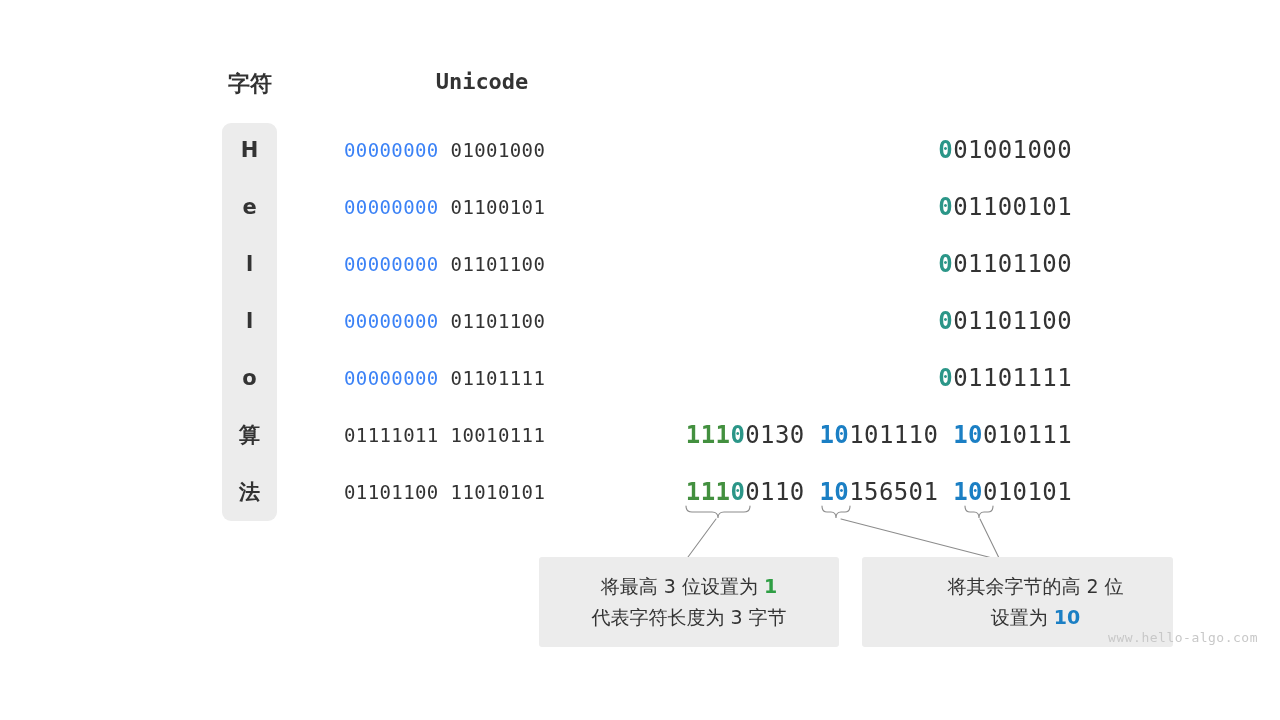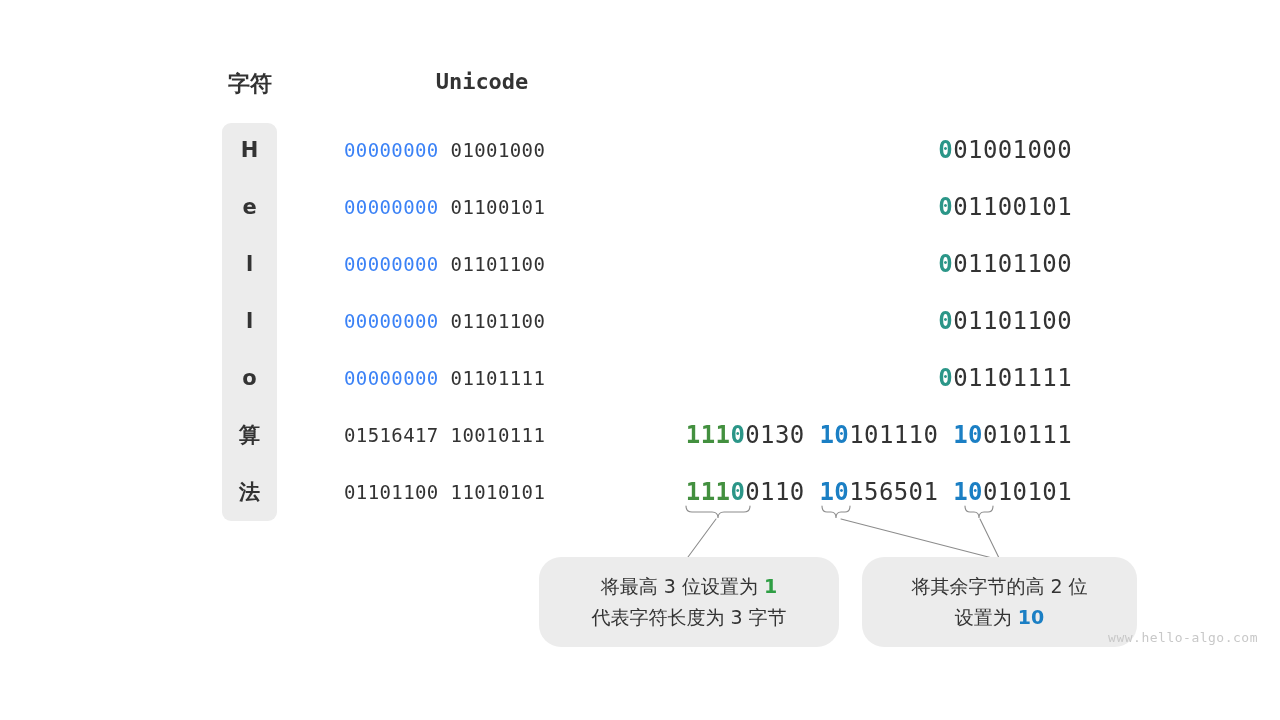--- a/index.html
+++ b/index.html
@@ -90,32 +90,32 @@
   }
   .dim   { color: #3b82f6; }
   .g-hi  { color: #43903f; font-weight: bold; margin-top: 32px; }
   .t-hi  { color: #2b9688; font-weight: bold; }
   .b-hi  { color: #1b7fc4; font-weight: bold; }
 
   
   .callout {
     position: absolute;
     background: #ececec;
-    border-radius: 22px;
+    border-radius: 3px;
     display: flex;
     flex-direction: column;
     align-items: center;
     justify-content: center;
     font-family: "DejaVu Sans", sans-serif;
     font-size: 19px;
     color: #333333;
     line-height: 31px;
   }
   #callout-left  { left: 535px; top: 557px; width: 300px; height: 90px; }
-  #callout-right { left: 858px; top: 557px; width: 275px; height: 90px; }
+  #callout-right { left: 858px; top: 557px; width: 275px; height: 90px; padding-left: 36px; }
   .callout .line { white-space: pre; }
   .callout .em-green { color: #2f9e44; font-weight: bold; }
   .callout .em-blue  { color: #1b7fc4; font-weight: bold; }
 
   
   #connectors {
     position: absolute;
     left: 0; top: 0;
     width: 1280px;
     height: 720px;
@@ -149,21 +149,21 @@
   <div class="char-cell" style="top:310px">l</div>
   <div class="char-cell" style="top:367px">o</div>
   <div class="char-cell" style="top:424px">算</div>
   <div class="char-cell" style="top:481px">法</div>
 
   <div class="uni-cell" style="top:138px"><span class="dim">00000000</span> <span>01001000</span></div>
   <div class="uni-cell" style="top:195px"><span class="dim">00000000</span> <span>01100101</span></div>
   <div class="uni-cell" style="top:252px"><span class="dim">00000000</span> <span>01101100</span></div>
   <div class="uni-cell" style="top:309px"><span class="dim">00000000</span> <span>01101100</span></div>
   <div class="uni-cell" style="top:366px"><span class="dim">00000000</span> <span>01101111</span></div>
-  <div class="uni-cell" style="top:423px"><span>01516417</span> <span>10010111</span></div>
+  <div class="uni-cell" style="top:423px"><span>01111011</span> <span>10010111</span></div>
   <div class="uni-cell" style="top:480px"><span>01101100</span> <span>11010101</span></div>
 
   <div class="utf-cell" style="top:138px"><span class="t-hi">0</span><span>01001000</span></div>
   <div class="utf-cell" style="top:195px"><span class="t-hi">0</span><span>01100101</span></div>
   <div class="utf-cell" style="top:252px"><span class="t-hi">0</span><span>01101100</span></div>
   <div class="utf-cell" style="top:309px"><span class="t-hi">0</span><span>01101100</span></div>
   <div class="utf-cell" style="top:366px"><span class="t-hi">0</span><span>01101111</span></div>
 
   <div class="utf-cell" style="top:423px"><span class="g-hi">111</span><span class="t-hi">0</span><span>0130</span> <span class="b-hi">10</span><span>101110</span> <span class="b-hi">10</span><span>010111</span></div>
 

